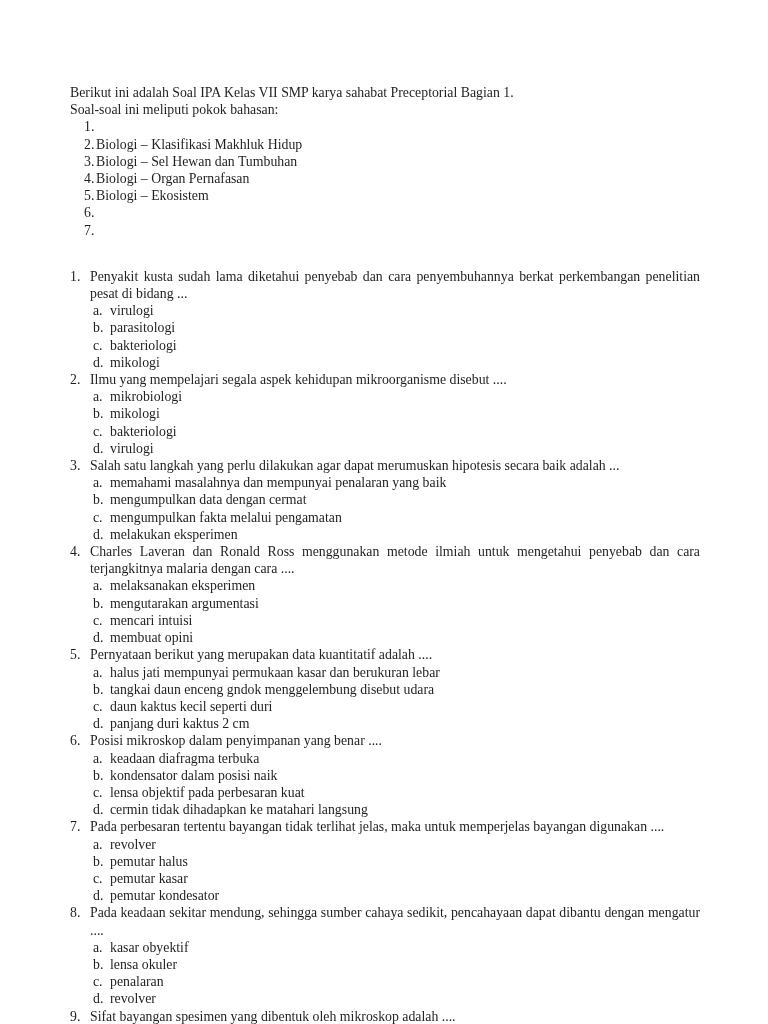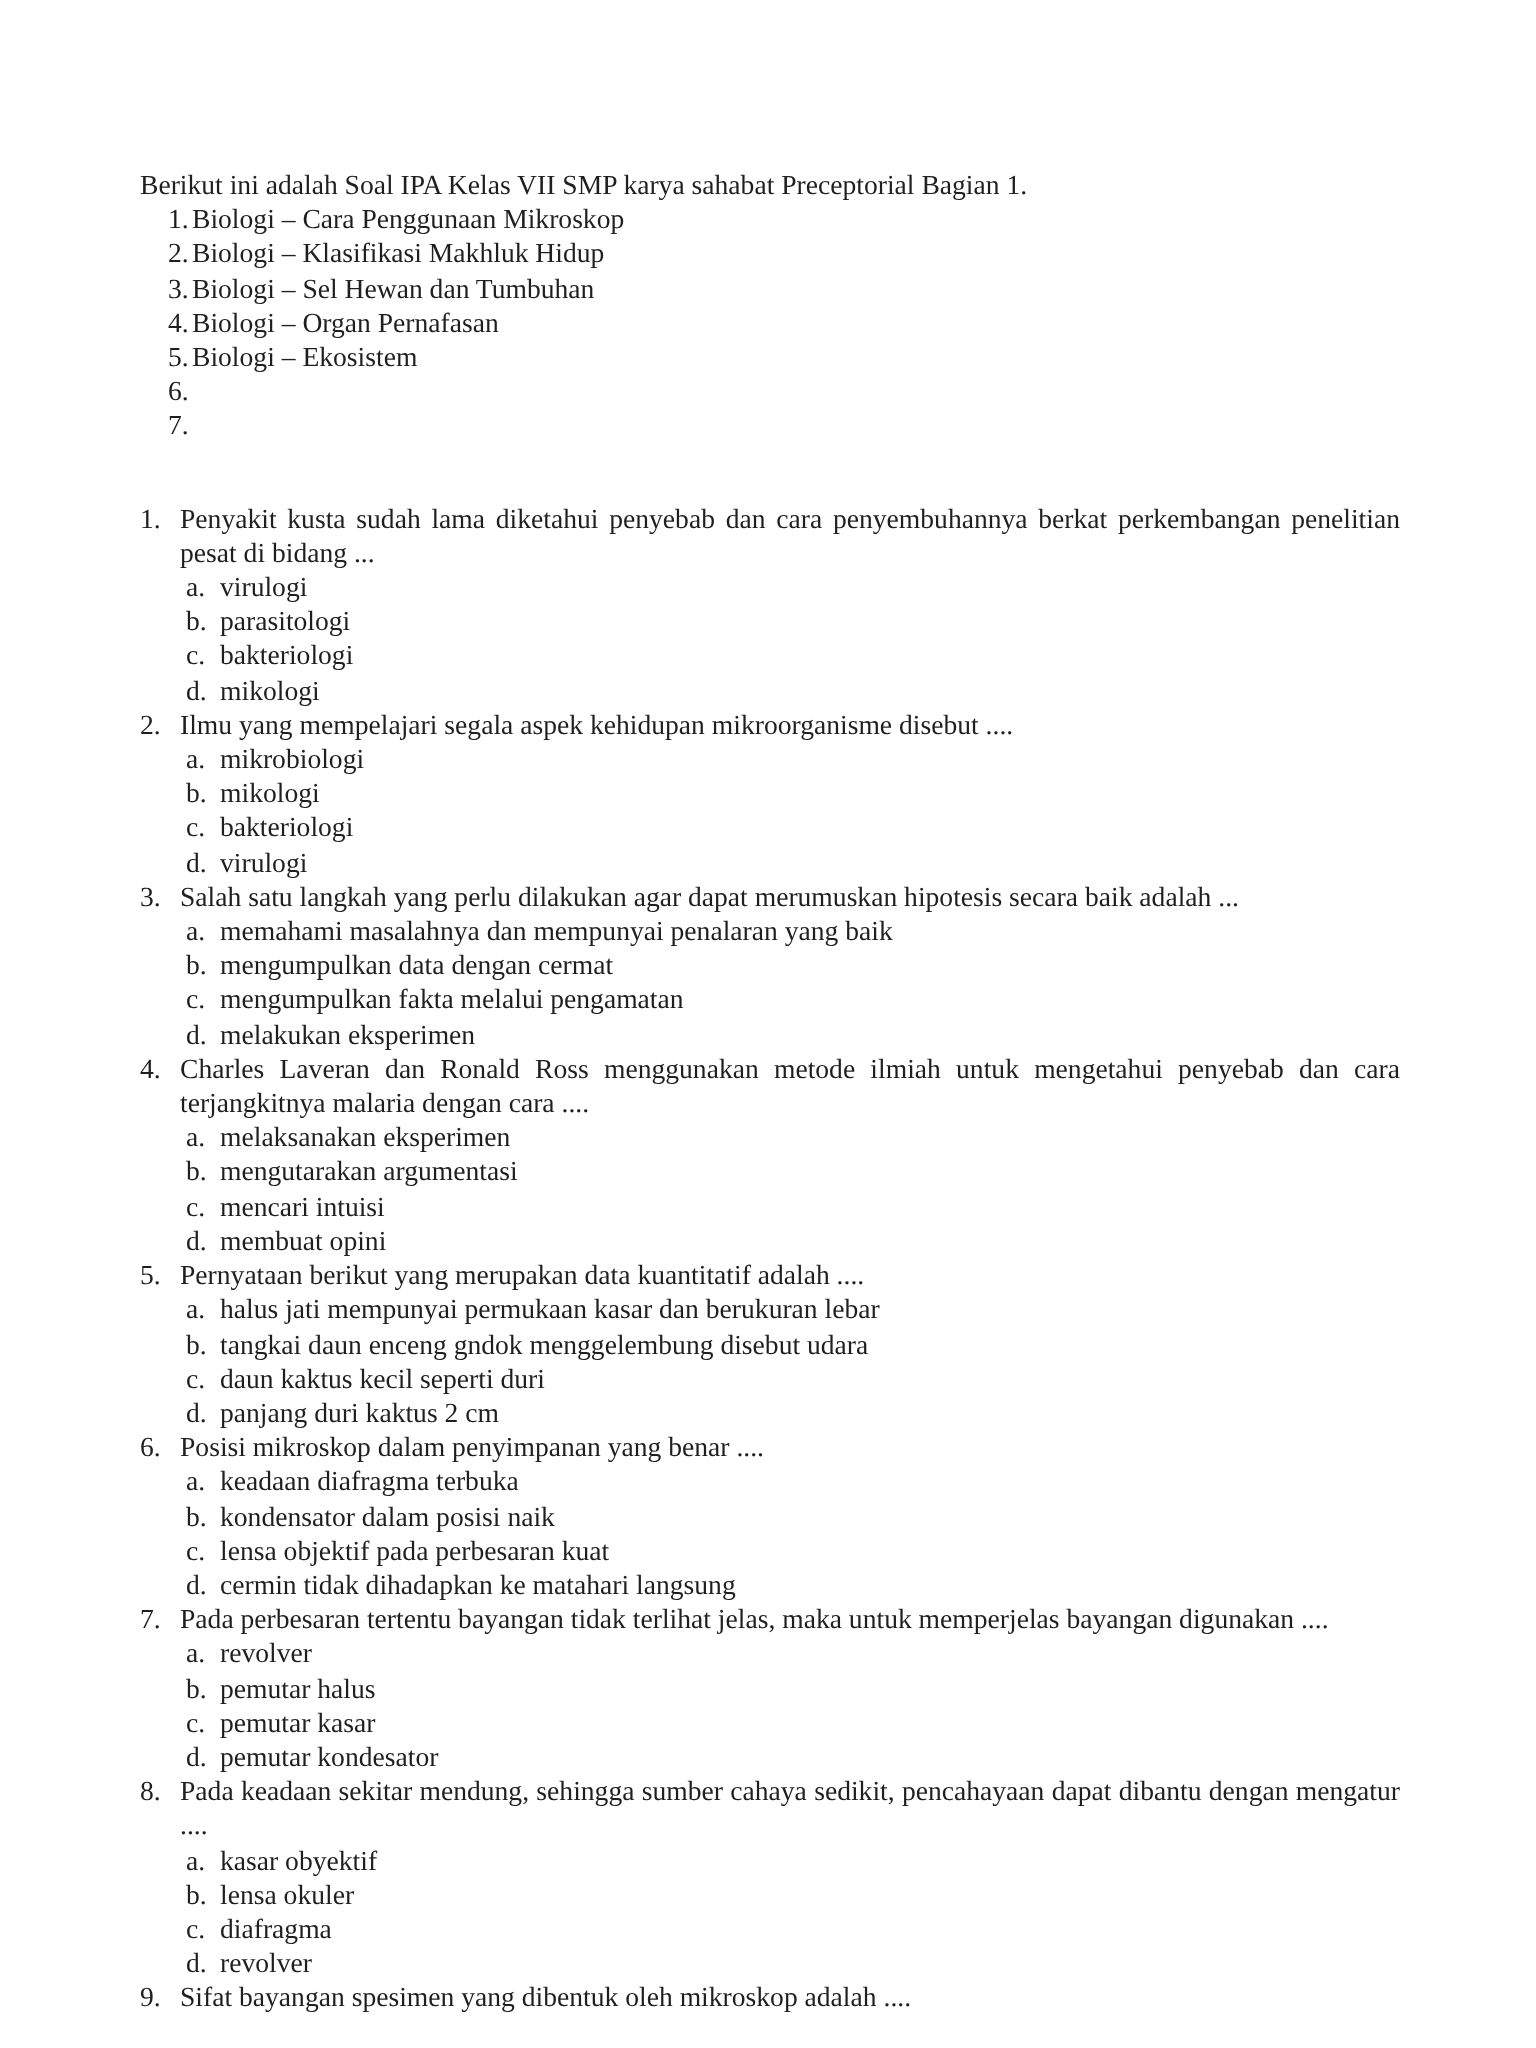--- a/index.html
+++ b/index.html
@@ -35,25 +35,25 @@
   .opt { display: flex; }
   .letter { flex: none; width: 17px; }
   .otext { flex: 1; }
 </style>
 </head>
 <body>
 
 <div class="page">
 
   <p class="line">Berikut ini adalah Soal IPA Kelas VII SMP karya sahabat Preceptorial Bagian 1.</p>
+  <p class="line">Soal-soal ini meliputi pokok bahasan:</p>
 
   <div class="topics">
     <div class="topic">
         <span class="tnum">1.</span>
-        <span>Biologi – Cara Penggunaan Mikroskop</span>
       </div>
     <div class="topic">
         <span class="tnum">2.</span>
         <span>Biologi – Klasifikasi Makhluk Hidup</span>
       </div>
     <div class="topic">
         <span class="tnum">3.</span>
         <span>Biologi – Sel Hewan dan Tumbuhan</span>
       </div>
     <div class="topic">
@@ -258,21 +258,21 @@
         <div class="opt">
             <span class="letter">a.</span>
             <span class="otext">kasar obyektif</span>
           </div>
         <div class="opt">
             <span class="letter">b.</span>
             <span class="otext">lensa okuler</span>
           </div>
         <div class="opt">
             <span class="letter">c.</span>
-            <span class="otext">diafragma</span>
+            <span class="otext">penalaran</span>
           </div>
         <div class="opt">
             <span class="letter">d.</span>
             <span class="otext">revolver</span>
           </div>
       </div>
     </div>
 
     <div class="q">
       <div class="qrow">

